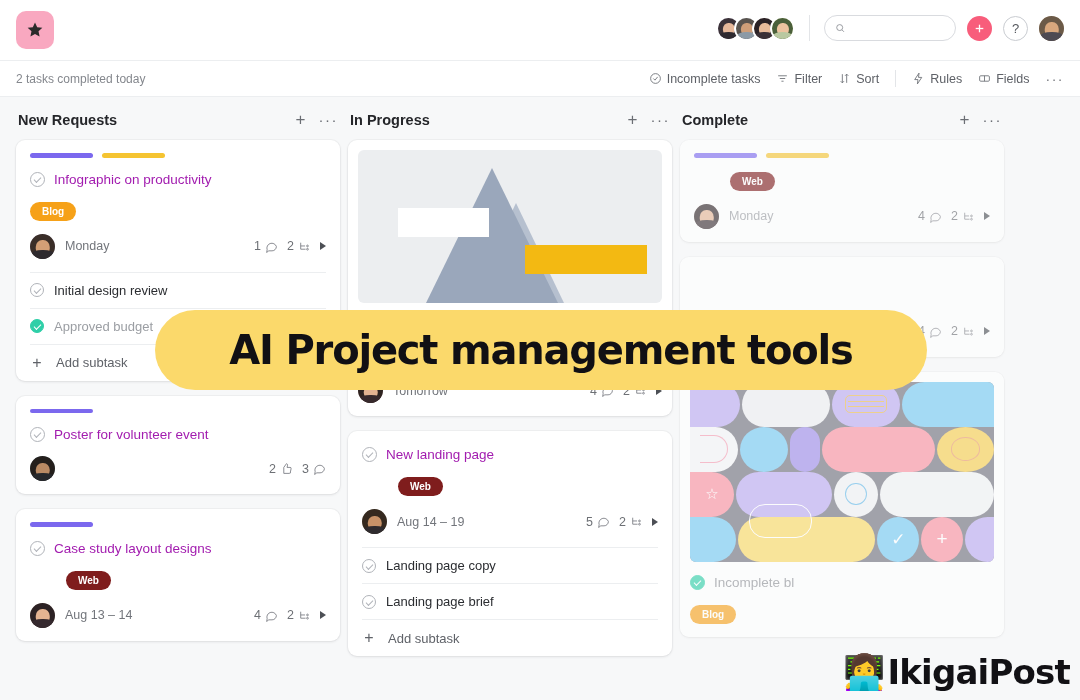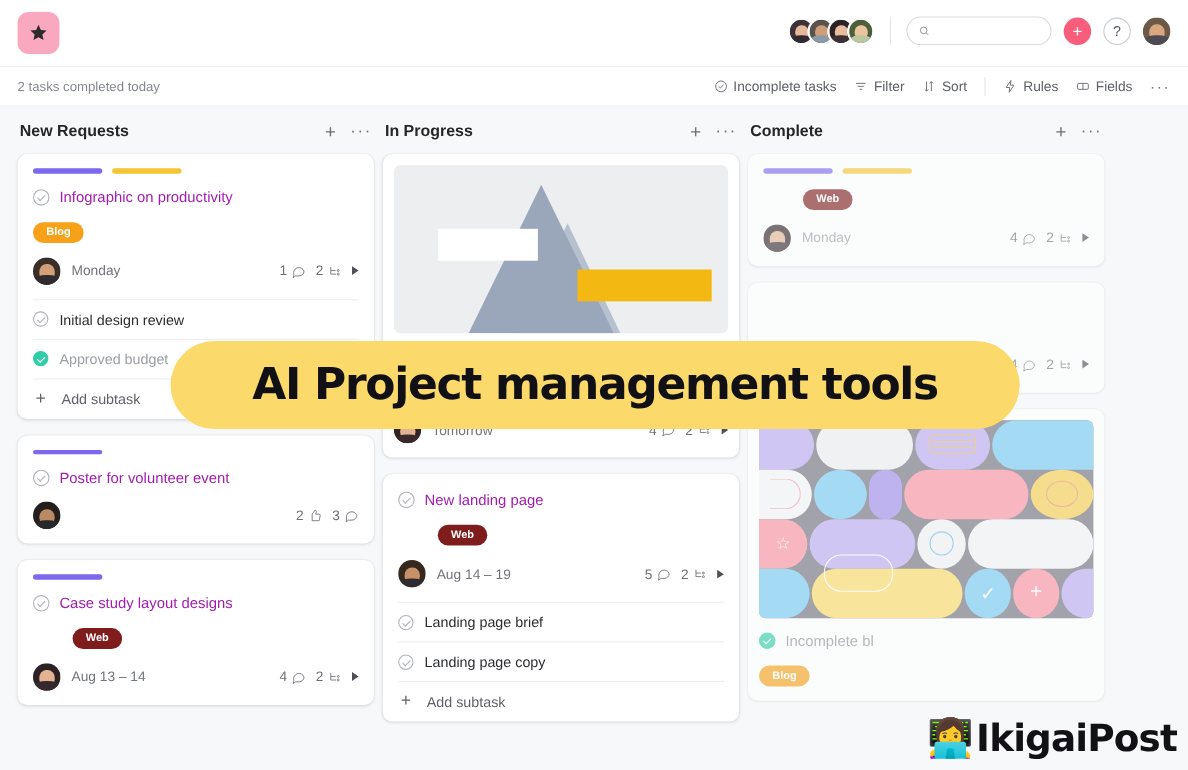--- a/index.html
+++ b/index.html
@@ -495,25 +495,25 @@
                     <line x1="5" y1="11" x2="13" y2="11"></line>
                     <circle cx="17.5" cy="11" r="1.6"></circle>
                     <circle cx="17.5" cy="17" r="1.6"></circle>
                   </svg>
               </div>
               <div class="caret"></div>
             </div>
           </div>
           <div class="subtask">
             <div class="chk"></div>
+            <span>Landing page copy</span>
+          </div>
+          <div class="subtask">
+            <div class="chk"></div>
             <span>Landing page brief</span>
-          </div>
-          <div class="subtask">
-            <div class="chk"></div>
-            <span>Landing page copy</span>
           </div>
           <div class="subtask add">
             <div class="plus-ico">+</div>
             <span>Add subtask</span>
           </div>
         </div>
 
       </div>
     </div>
 

